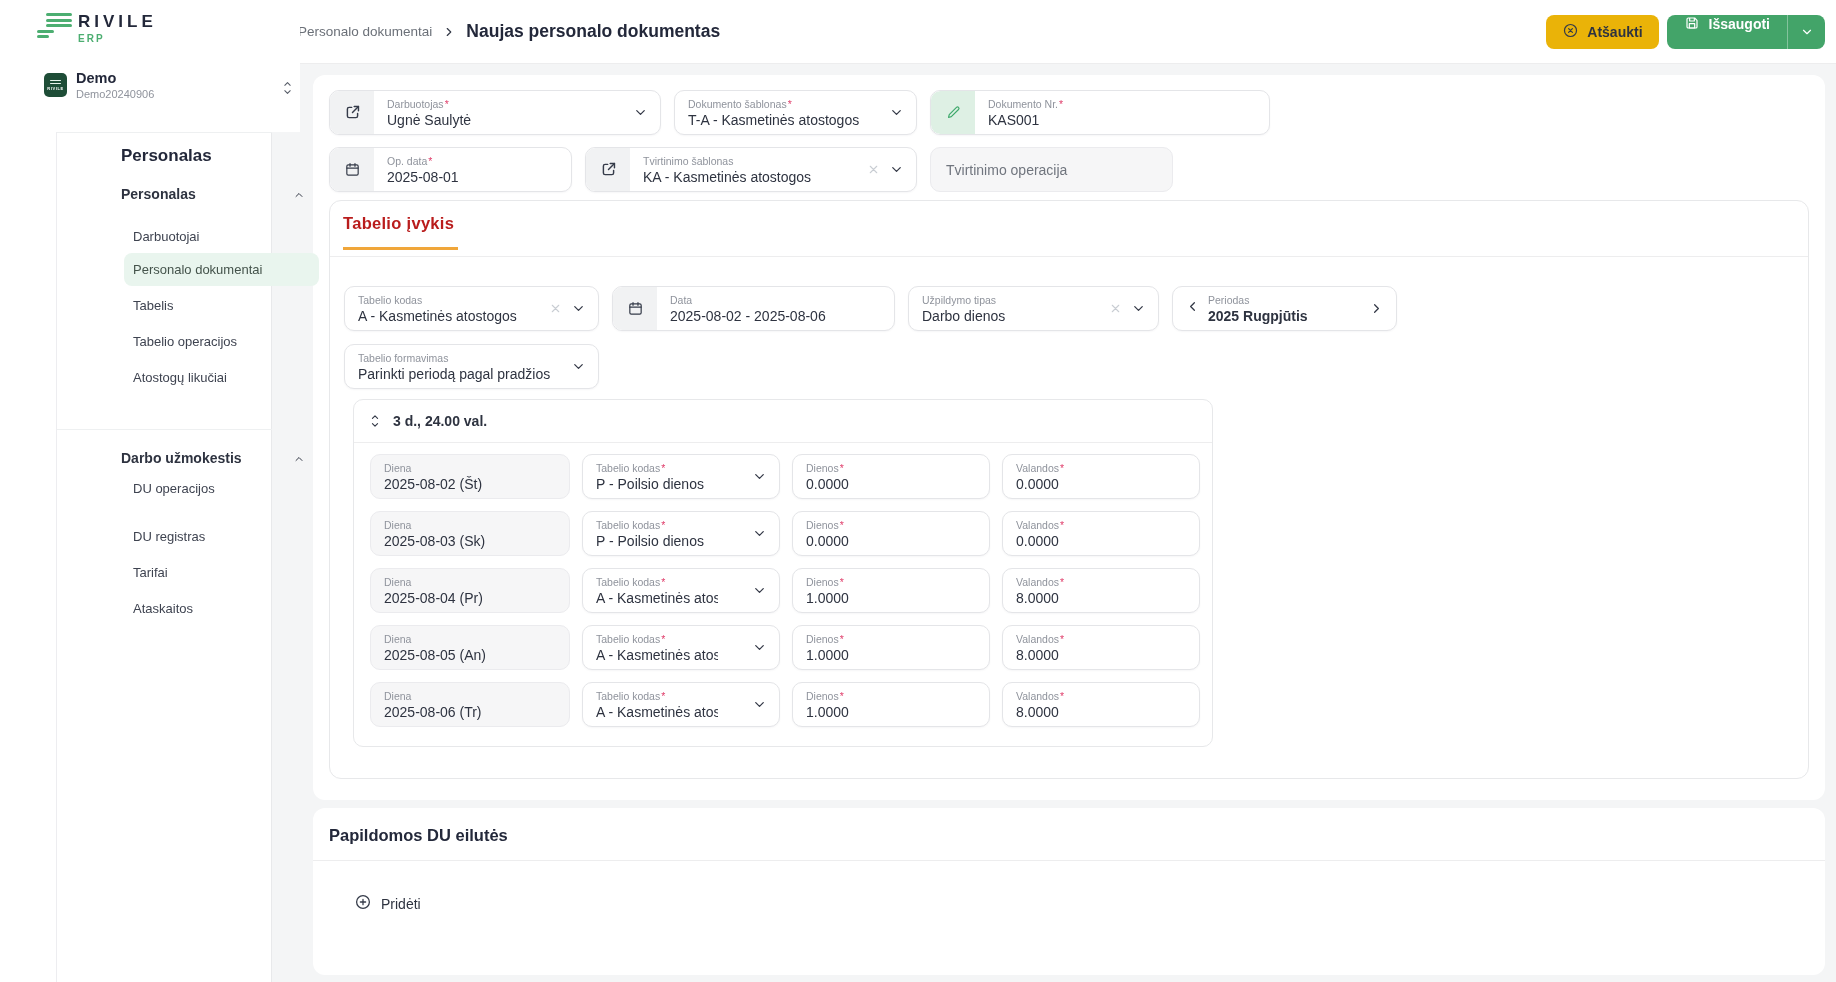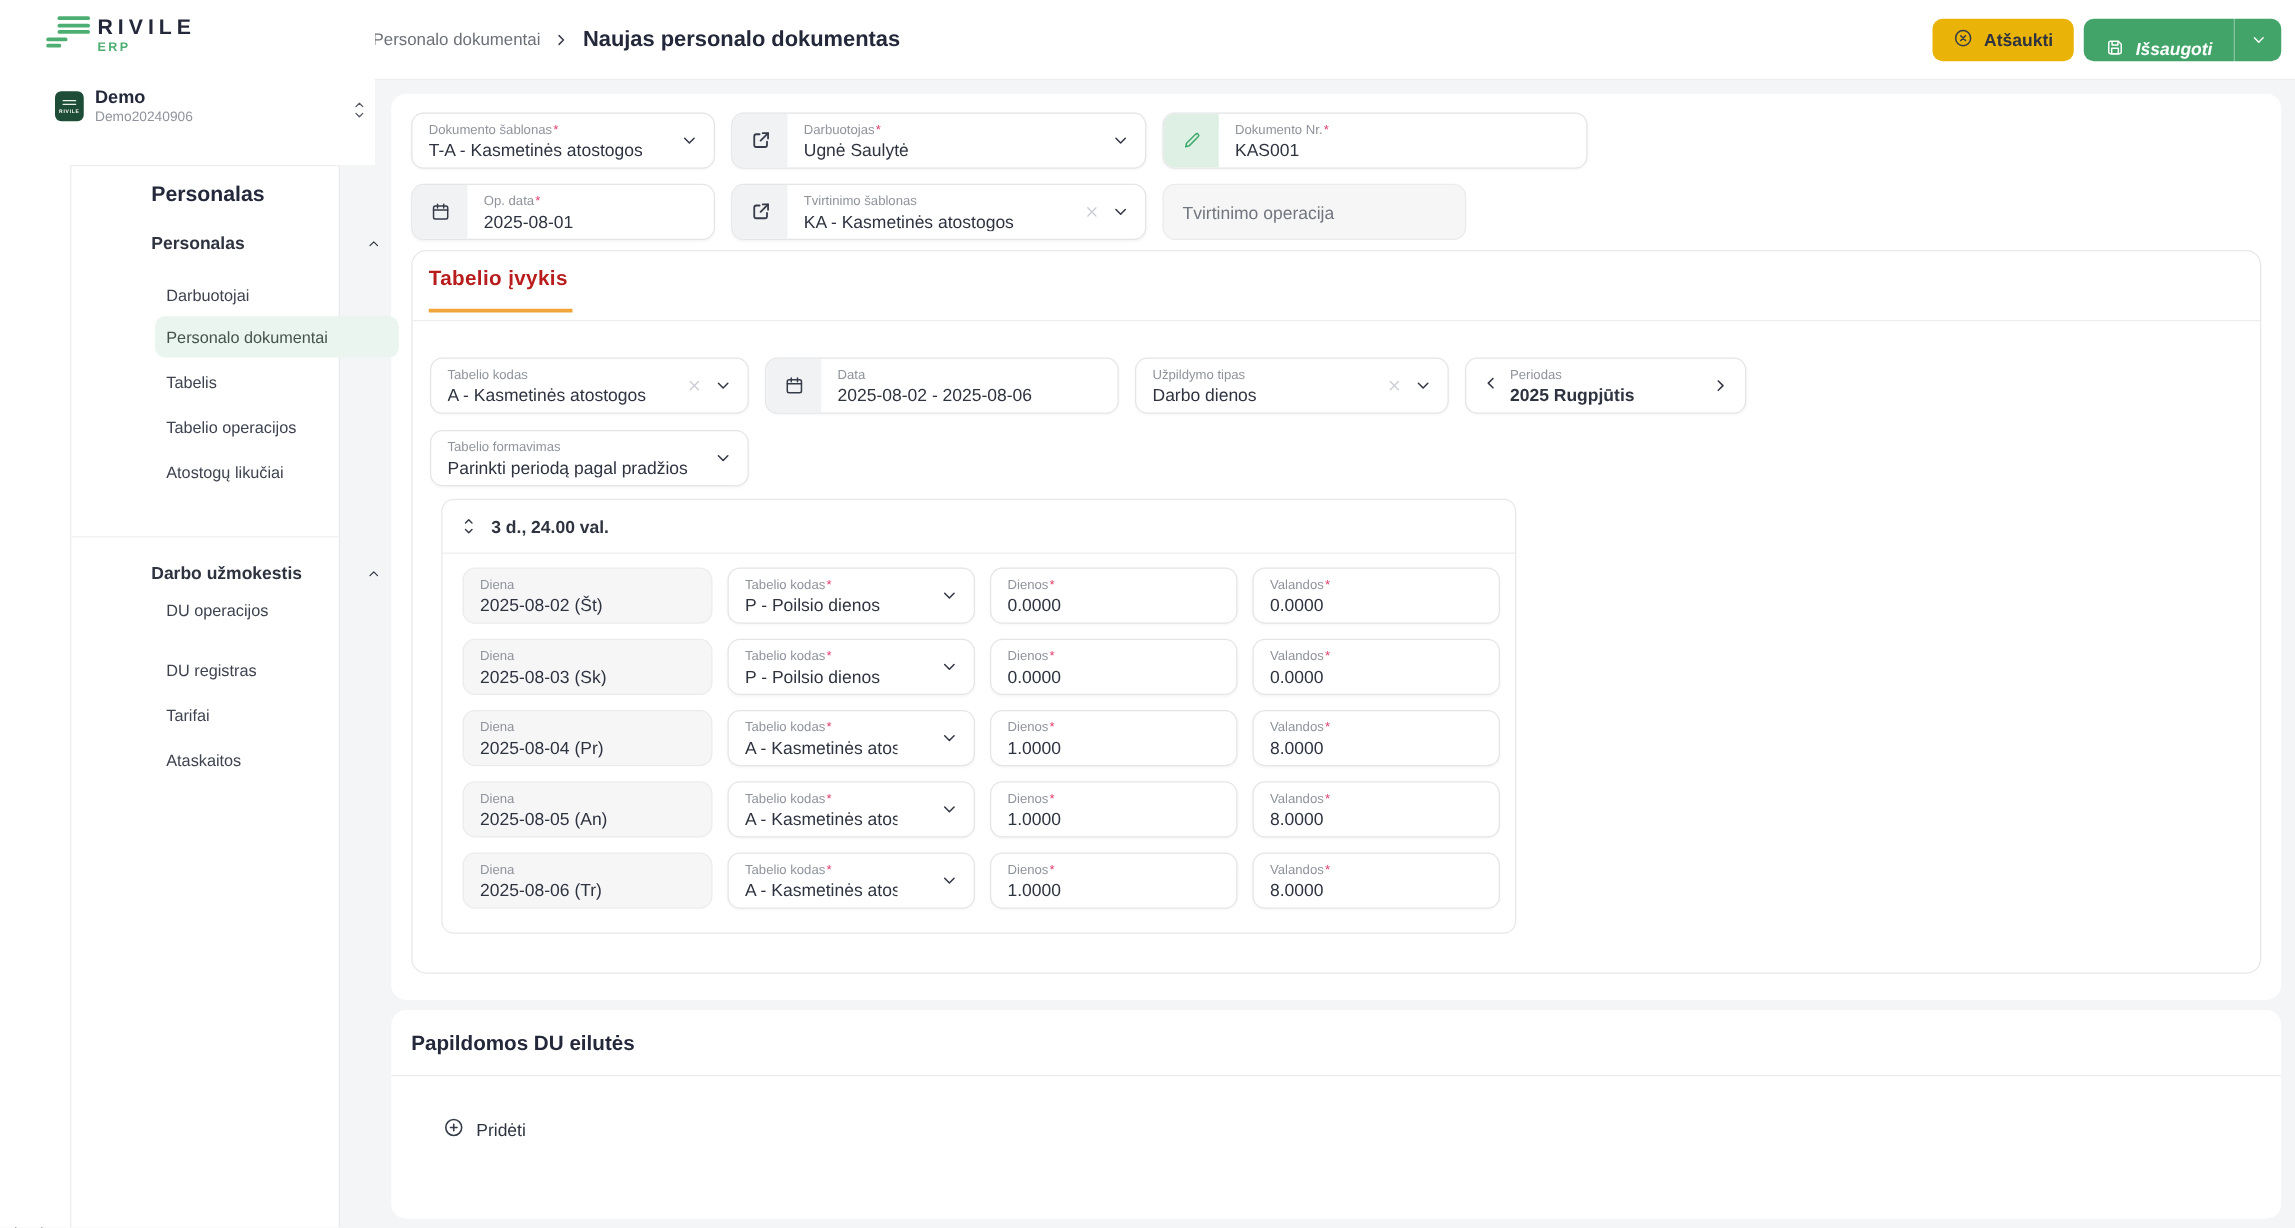--- a/index.html
+++ b/index.html
@@ -39,21 +39,21 @@
   .sb-divider { position:absolute; left:57px; width:215px; height:1px; background:#eef0f1; }
 
   
   .main { position:absolute; left:272px; top:0; width:1564px; height:982px; }
   .mheader { position:absolute; left:0; top:0; width:1564px; height:64px; background:#fff; border-bottom:1px solid #ededee; display:flex; align-items:center; padding:0 11px 0 26px; }
   .crumb { font-size:13.5px; color:#6b7078; cursor:pointer; }
   .crumb-sep { margin:0 10px; display:flex; align-items:center; }
   .ptitle { font-size:17.5px; font-weight:700; color:#23283a; }
   .hbtns { margin-left:auto; display:flex; align-items:center; gap:8px; }
   .btn-cancel { height:34px; padding:0 16px; border:none; border-radius:8px; background:#eab308; color:#2e3340; font-size:14px; font-weight:600; display:flex; align-items:center; gap:8px; cursor:pointer; font-family:inherit; }
-  .btn-save { height:34px; border:none; border-radius:8px; background:#43a469; color:#fff; font-size:14px; font-weight:600; display:flex; align-items:flex-end; cursor:pointer; font-family:inherit; padding:0;font-style:italic; }
+  .btn-save { height:34px; border:none; border-radius:8px; background:#43a469; color:#fff; font-size:14px; font-weight:600; display:flex; align-items:flex-start; cursor:pointer; font-family:inherit; padding:0; }
   .btn-save .save-main { display:flex; align-items:center; gap:9px; padding:0 17px; }
   .btn-save .save-caret { width:38px; height:34px; display:flex; align-items:center; justify-content:center; border-left:1px solid rgba(255,255,255,.35); }
 
   .content { position:absolute; left:0; top:64px; width:1564px; height:918px; background:#f4f5f6; }
   .card { position:absolute; left:41px; width:1512px; background:#fff; border-radius:12px; }
   .card1 { top:11px; height:725px; }
   .card2 { top:744px; height:167px; }
 
   
   .frow { position:absolute; display:flex; gap:13px; }
@@ -298,43 +298,43 @@
         </span>
       </button>
     </div>
   </div>
 
   <div class="content">
 
     <div class="card card1">
 
       <div class="frow" style="left:16px; top:15px;">
-        <div class="f" style="width:243px;">
-          <div class="texts">
-            <span class="flabel"><span>Dokumento šablonas</span><span class="req">*</span></span>
-            <span class="fvalue">T-A - Kasmetinės atostogos</span>
-          </div>
-          <div class="trail">
-              <svg class="chev" width="15" height="15" viewBox="0 0 24 24">
-                <path d="M6 9l6 6 6-6"></path>
-              </svg>
-            </div>
-        </div>
-
         <div class="f" style="width:332px;">
           <div class="lead">
             <svg class="fik" width="17" height="17" viewBox="0 0 20 20">
                 <path d="M9 4H6a2 2 0 0 0-2 2v8a2 2 0 0 0 2 2h8a2 2 0 0 0 2-2v-3"></path>
                 <path d="M12 3h5v5"></path>
                 <path d="M17 3l-7 7"></path>
               </svg>
           </div>
           <div class="texts">
             <span class="flabel"><span>Darbuotojas</span><span class="req">*</span></span>
             <span class="fvalue">Ugnė Saulytė</span>
+          </div>
+          <div class="trail">
+              <svg class="chev" width="15" height="15" viewBox="0 0 24 24">
+                <path d="M6 9l6 6 6-6"></path>
+              </svg>
+            </div>
+        </div>
+
+        <div class="f" style="width:243px;">
+          <div class="texts">
+            <span class="flabel"><span>Dokumento šablonas</span><span class="req">*</span></span>
+            <span class="fvalue">T-A - Kasmetinės atostogos</span>
           </div>
           <div class="trail">
               <svg class="chev" width="15" height="15" viewBox="0 0 24 24">
                 <path d="M6 9l6 6 6-6"></path>
               </svg>
             </div>
         </div>
 
 
         <div class="f" style="width:340px;">

